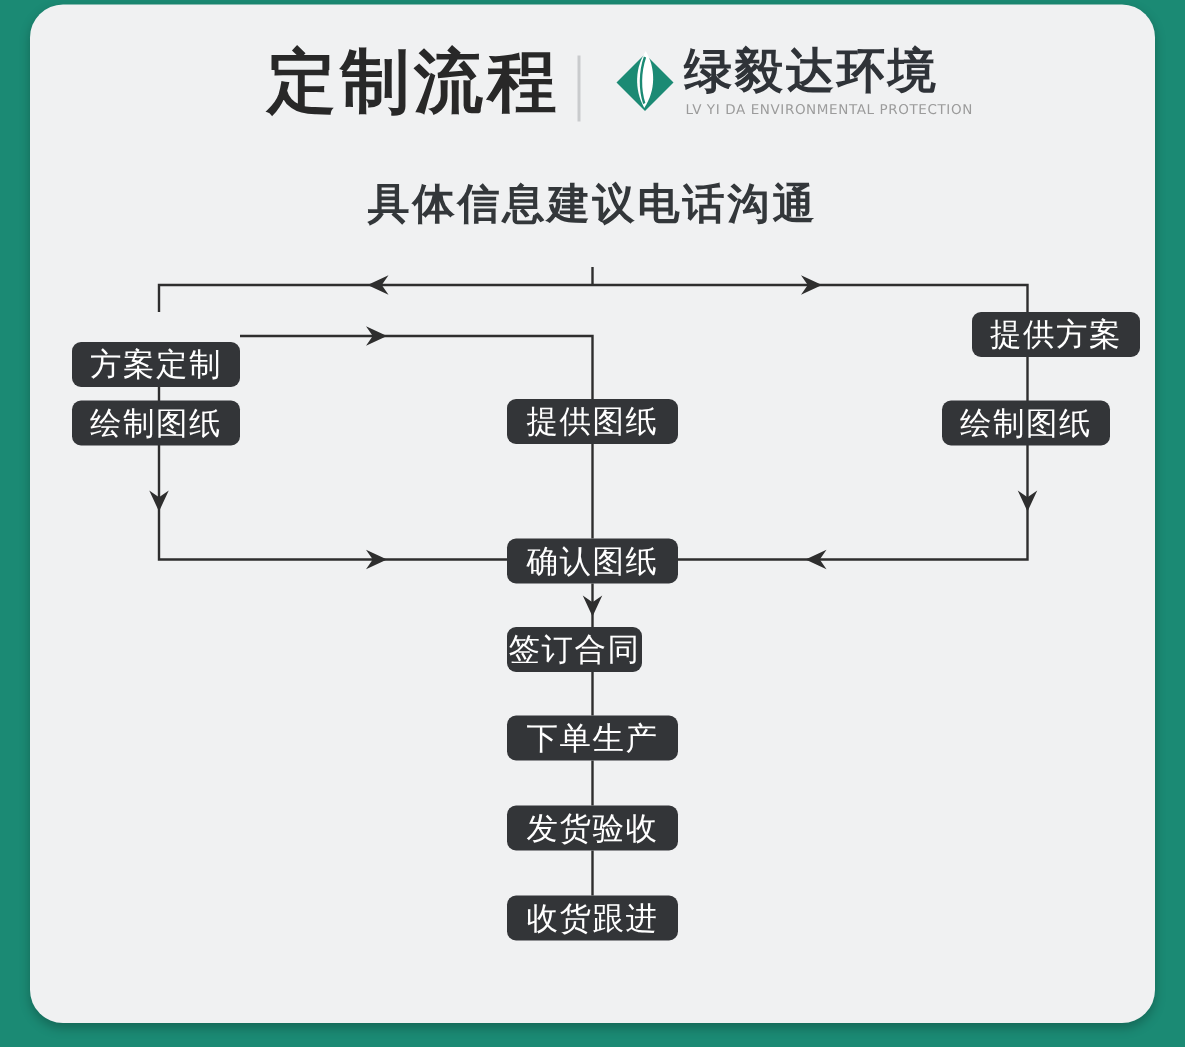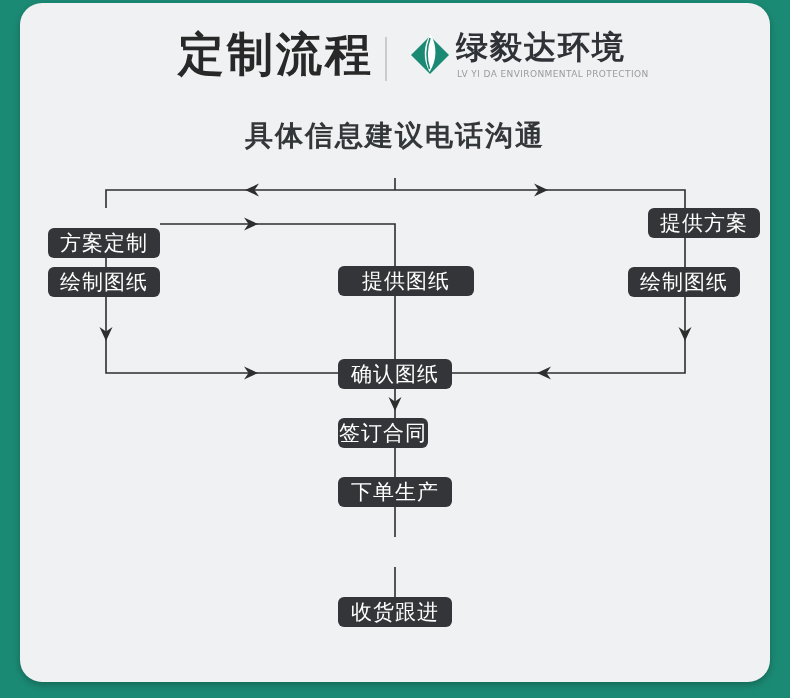--- a/index.html
+++ b/index.html
@@ -57,21 +57,21 @@
   .flow-node{
     position:absolute;height:30px;line-height:30px;
     background:var(--node-bg);color:var(--node-text);
     border-radius:6px;text-align:center;
     font-size:21px;letter-spacing:1px;white-space:nowrap;
   }
   .n-demand       {left:338px;top:148px;width:114px;}
   .n-plan-custom  {left:48px; top:208px;width:112px;margin-top:20px;}
   .n-provide-plan {left:648px;top:208px;width:112px;}
   .n-draw-left    {left:48px; top:267px;width:112px;}
-  .n-provide-draw {left:338px;top:266px;width:136px;}
+  .n-provide-draw {left:338px;top:266px;width:114px;}
   .n-draw-right   {left:628px;top:267px;width:112px;}
   .n-confirm      {left:338px;top:359px;width:114px;}
   .n-contract     {left:338px;top:418px;width:90px;}
   .n-production   {left:338px;top:477px;width:114px;}
   .n-ship         {left:338px;top:537px;width:114px;}
   .n-follow       {left:338px;top:597px;width:114px;}
 </style>
 </head>
 <body>
 
@@ -126,16 +126,17 @@
     </svg>
 
     <div class="flow-node n-plan-custom">方案定制</div>
     <div class="flow-node n-provide-plan">提供方案</div>
     <div class="flow-node n-draw-left">绘制图纸</div>
     <div class="flow-node n-provide-draw">提供图纸</div>
     <div class="flow-node n-draw-right">绘制图纸</div>
     <div class="flow-node n-confirm">确认图纸</div>
     <div class="flow-node n-contract">签订合同</div>
     <div class="flow-node n-production">下单生产</div>
+    <div class="flow-node n-ship">发货验收</div>
     <div class="flow-node n-follow">收货跟进</div>
 
   </div>
 </div>
 
 </body></html>

